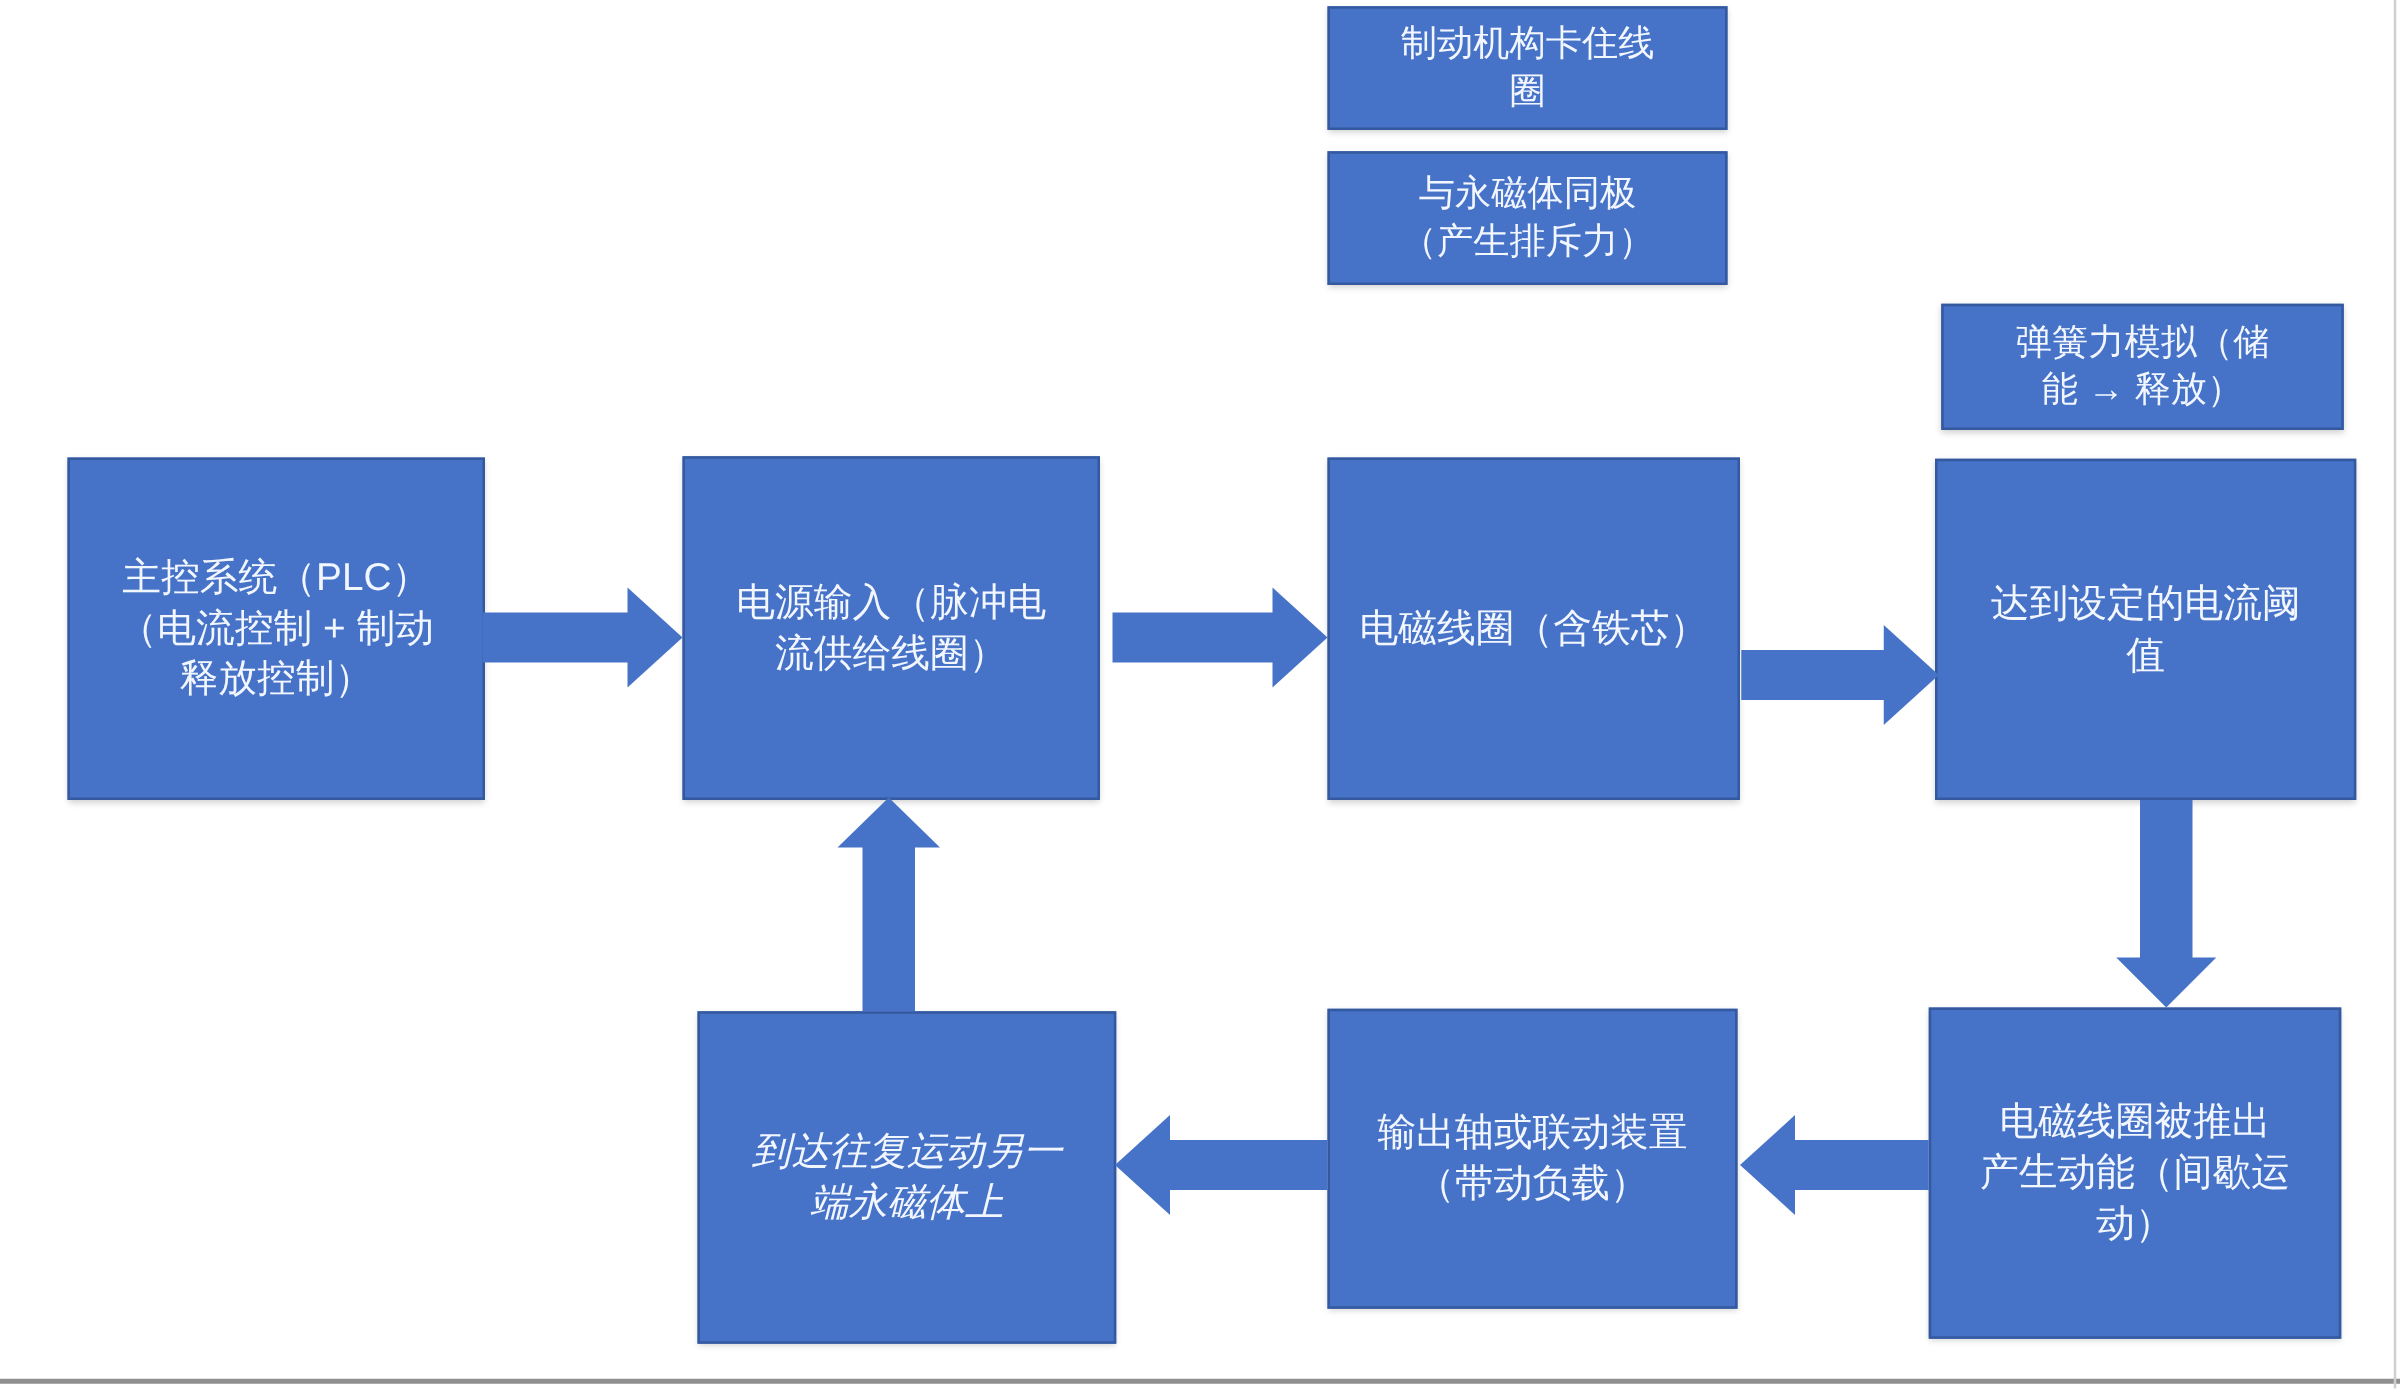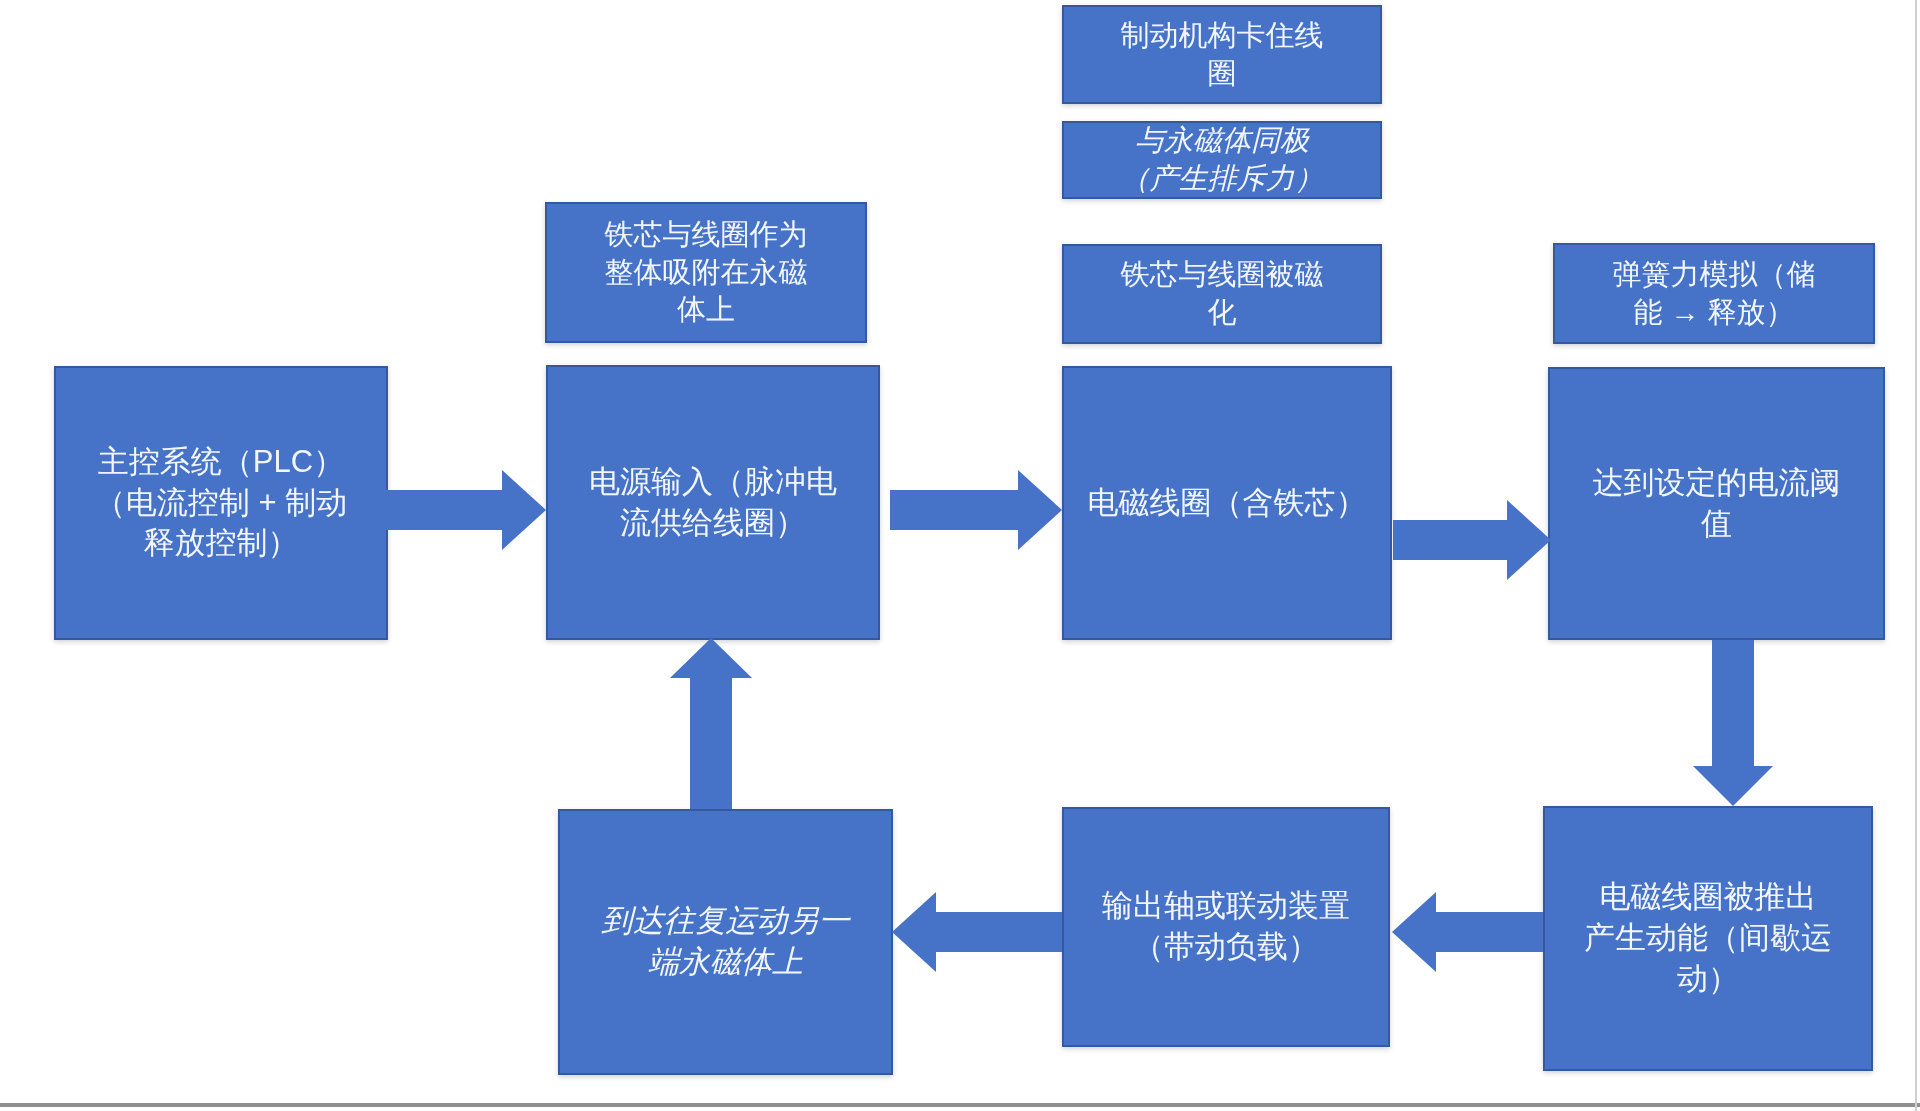--- a/index.html
+++ b/index.html
@@ -51,32 +51,27 @@
 释放控制）</div>
 
   <div class="node" style="left:546px;top:365px;width:334px;height:275px;">电源输入（脉冲电
 流供给线圈）</div>
 
   <div class="node" style="left:1062px;top:366px;width:330px;height:274px;">电磁线圈（含铁芯）</div>
 
   <div class="node" style="left:1548px;top:367px;width:337px;height:273px;">达到设定的电流阈
 值</div>
 
-  <div class="node small" style="left:545px;top:202px;width:322px;height:141px;">铁芯与线圈作为
-整体吸附在永磁
-体上</div>
 
   <div class="node small" style="left:1062px;top:5px;width:320px;height:99px;">制动机构卡住线
 圈</div>
 
-  <div class="node small" style="left:1062px;top:121px;width:320px;height:78px;font-style:italic;">与永磁体同极
+  <div class="node small" style="left:1062px;top:121px;width:320px;height:107px;">与永磁体同极
 （产生排斥力）</div>
 
-  <div class="node small" style="left:1062px;top:244px;width:320px;height:100px;">铁芯与线圈被磁
-化</div>
 
   <div class="node small" style="left:1553px;top:243px;width:322px;height:101px;">弹簧力模拟（储
 能 → 释放）</div>
 
   <div class="node" style="left:1543px;top:806px;width:330px;height:265px;">电磁线圈被推出
 产生动能（间歇运
 动）</div>
 
   <div class="node" style="left:1062px;top:807px;width:328px;height:240px;">输出轴或联动装置
 （带动负载）</div>

